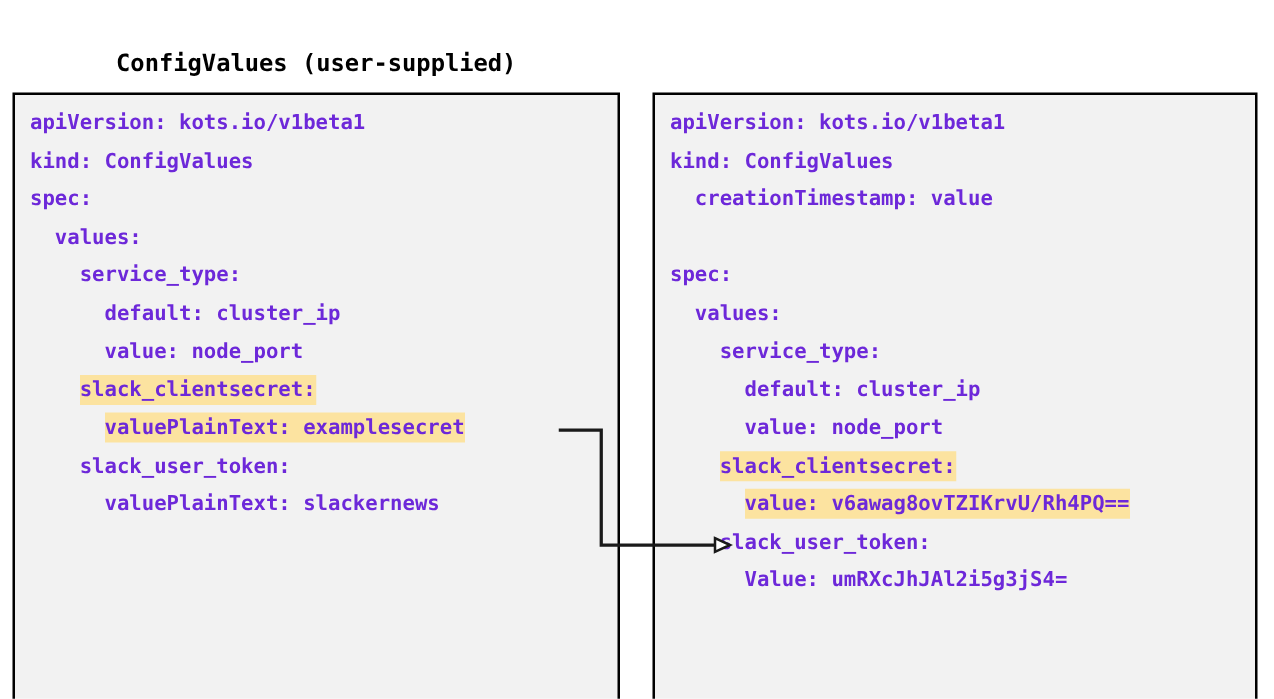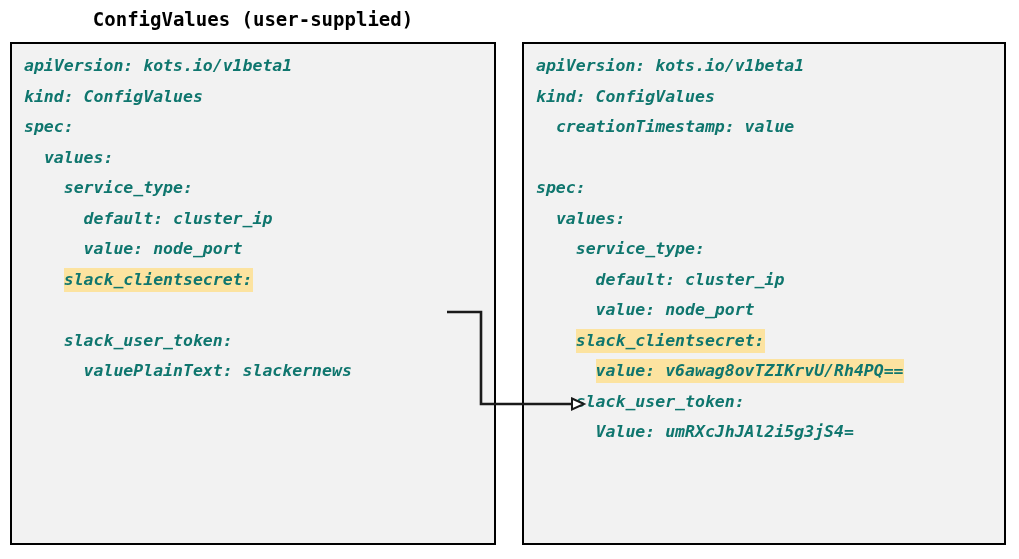--- a/index.html
+++ b/index.html
@@ -10,20 +10,21 @@
   body {
     width: 1019px;
     height: 559px;
     position: relative;
     font-family: "DejaVu Sans Mono", "Liberation Mono", monospace;
     overflow: hidden;
   }
   .stage {
     position: absolute;
     inset: 0;
+    margin-top: 32px;
   }
 
   
   .panel-title {
     position: absolute;
     top: 8px;
     font-family: "DejaVu Sans Mono", "Liberation Mono", monospace;
     font-size: 19px;
     font-weight: bold;
     color: #000000;
@@ -54,22 +55,21 @@
     right: 0;
   }
 
   .code-line {
     height: 30.5px;
     line-height: 30.5px;
     white-space: pre;
     font-family: "DejaVu Sans Mono", "Liberation Mono", monospace;
     font-size: 16.5px;
     font-weight: bold;
-    color: #0f766e;
-    font-style: italic;
+    color: #6d28d9;
   }
   .code-line .seg {
     display: inline;
     padding: 2px 0 3px 0;
   }
   .code-line.hl .seg {
     background: #fce3a0;
     box-shadow: 0 0 0 0 #fce3a0;
   }
 
@@ -93,21 +93,21 @@
   <div class="panel" id="panel-left">
     <div class="code-block" id="code-left">
         <div class="code-line"><span></span><span class="seg">apiVersion: kots.io/v1beta1</span></div>
         <div class="code-line"><span></span><span class="seg">kind: ConfigValues</span></div>
         <div class="code-line"><span></span><span class="seg">spec:</span></div>
         <div class="code-line"><span>  </span><span class="seg">values:</span></div>
         <div class="code-line"><span>    </span><span class="seg">service_type:</span></div>
         <div class="code-line"><span>      </span><span class="seg">default: cluster_ip</span></div>
         <div class="code-line"><span>      </span><span class="seg">value: node_port</span></div>
         <div class="code-line hl"><span>    </span><span class="seg">slack_clientsecret:</span></div>
-        <div class="code-line hl"><span>      </span></div>
+        <div class="code-line hl"><span>      </span><span class="seg">valuePlainText: examplesecret</span></div>
         <div class="code-line"><span>    </span><span class="seg">slack_user_token:</span></div>
         <div class="code-line"><span>      </span><span class="seg">valuePlainText: slackernews</span></div>
       </div>
   </div>
 
 
   <div class="panel" id="panel-right">
     <div class="code-block" id="code-right">
         <div class="code-line"><span></span><span class="seg">apiVersion: kots.io/v1beta1</span></div>
         <div class="code-line"><span></span><span class="seg">kind: ConfigValues</span></div>

